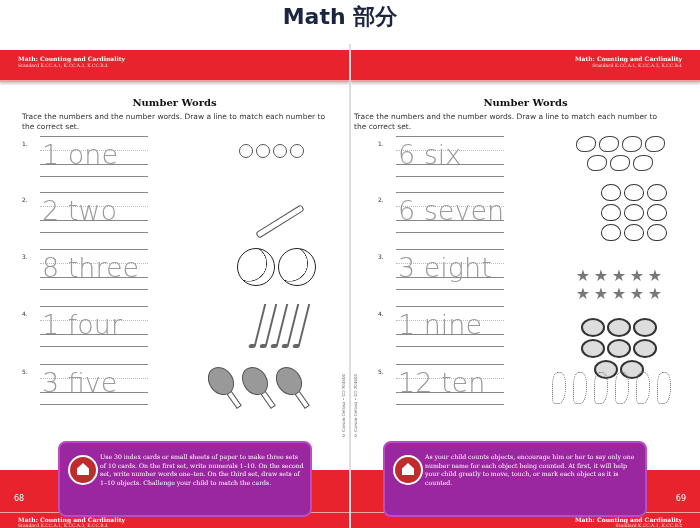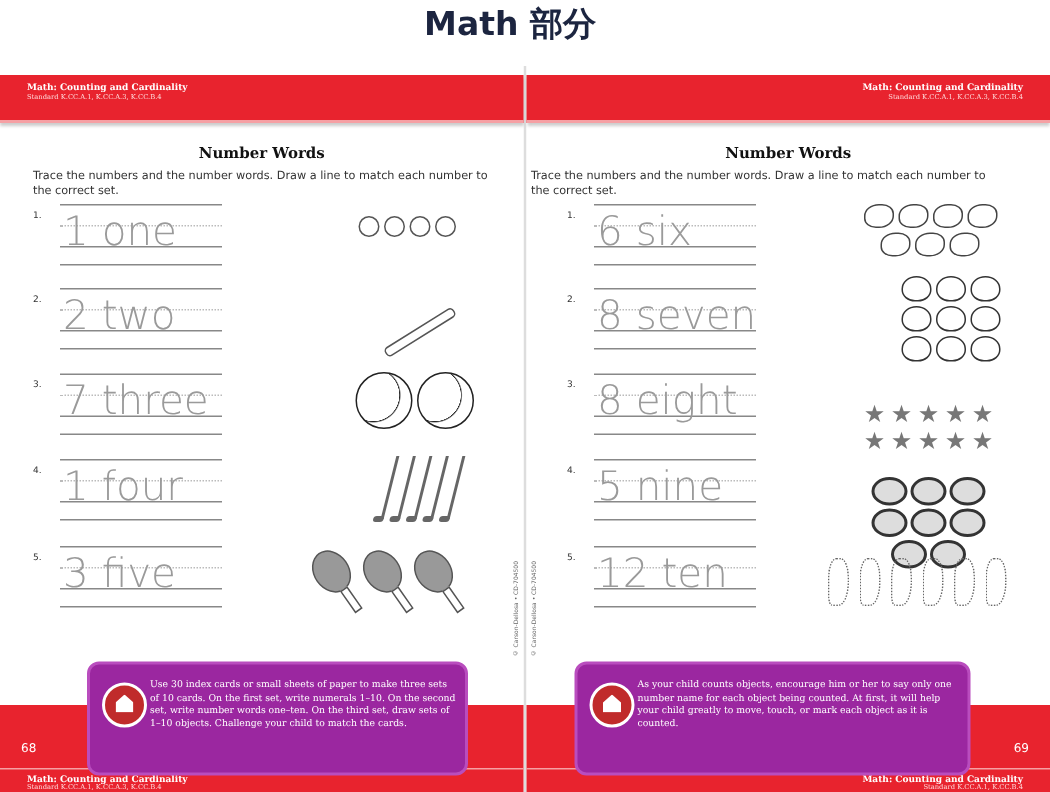--- a/index.html
+++ b/index.html
@@ -101,21 +101,21 @@
     <span class="trace">2 two</span>
   </div>
   <div class="row" style="top:205px;">
     <span class="num">3.</span>
     <div class="lines">
         <div class="l" style="top:0"></div>
         <div class="d" style="top:14px"></div>
         <div class="l" style="top:28px"></div>
         <div class="l" style="top:40px"></div>
       </div>
-    <span class="trace">7 three</span>
+    <span class="trace">8 three</span>
   </div>
   <div class="row" style="top:262px;">
     <span class="num">4.</span>
     <div class="lines">
         <div class="l" style="top:0"></div>
         <div class="d" style="top:14px"></div>
         <div class="l" style="top:28px"></div>
         <div class="l" style="top:40px"></div>
       </div>
     <span class="trace">1 four</span>
@@ -196,41 +196,41 @@
     <span class="trace">6 six</span>
   </div>
   <div class="row" style="top:148px;">
     <span class="num">2.</span>
     <div class="lines">
         <div class="l" style="top:0"></div>
         <div class="d" style="top:14px"></div>
         <div class="l" style="top:28px"></div>
         <div class="l" style="top:40px"></div>
       </div>
-    <span class="trace">8 seven</span>
+    <span class="trace">6 seven</span>
   </div>
   <div class="row" style="top:205px;">
     <span class="num">3.</span>
     <div class="lines">
         <div class="l" style="top:0"></div>
         <div class="d" style="top:14px"></div>
         <div class="l" style="top:28px"></div>
         <div class="l" style="top:40px"></div>
       </div>
-    <span class="trace">8 eight</span>
+    <span class="trace">3 eight</span>
   </div>
   <div class="row" style="top:262px;">
     <span class="num">4.</span>
     <div class="lines">
         <div class="l" style="top:0"></div>
         <div class="d" style="top:14px"></div>
         <div class="l" style="top:28px"></div>
         <div class="l" style="top:40px"></div>
       </div>
-    <span class="trace">5 nine</span>
+    <span class="trace">1 nine</span>
   </div>
   <div class="row" style="top:320px;">
     <span class="num">5.</span>
     <div class="lines">
         <div class="l" style="top:0"></div>
         <div class="d" style="top:14px"></div>
         <div class="l" style="top:28px"></div>
         <div class="l" style="top:40px"></div>
       </div>
     <span class="trace">12 ten</span>

